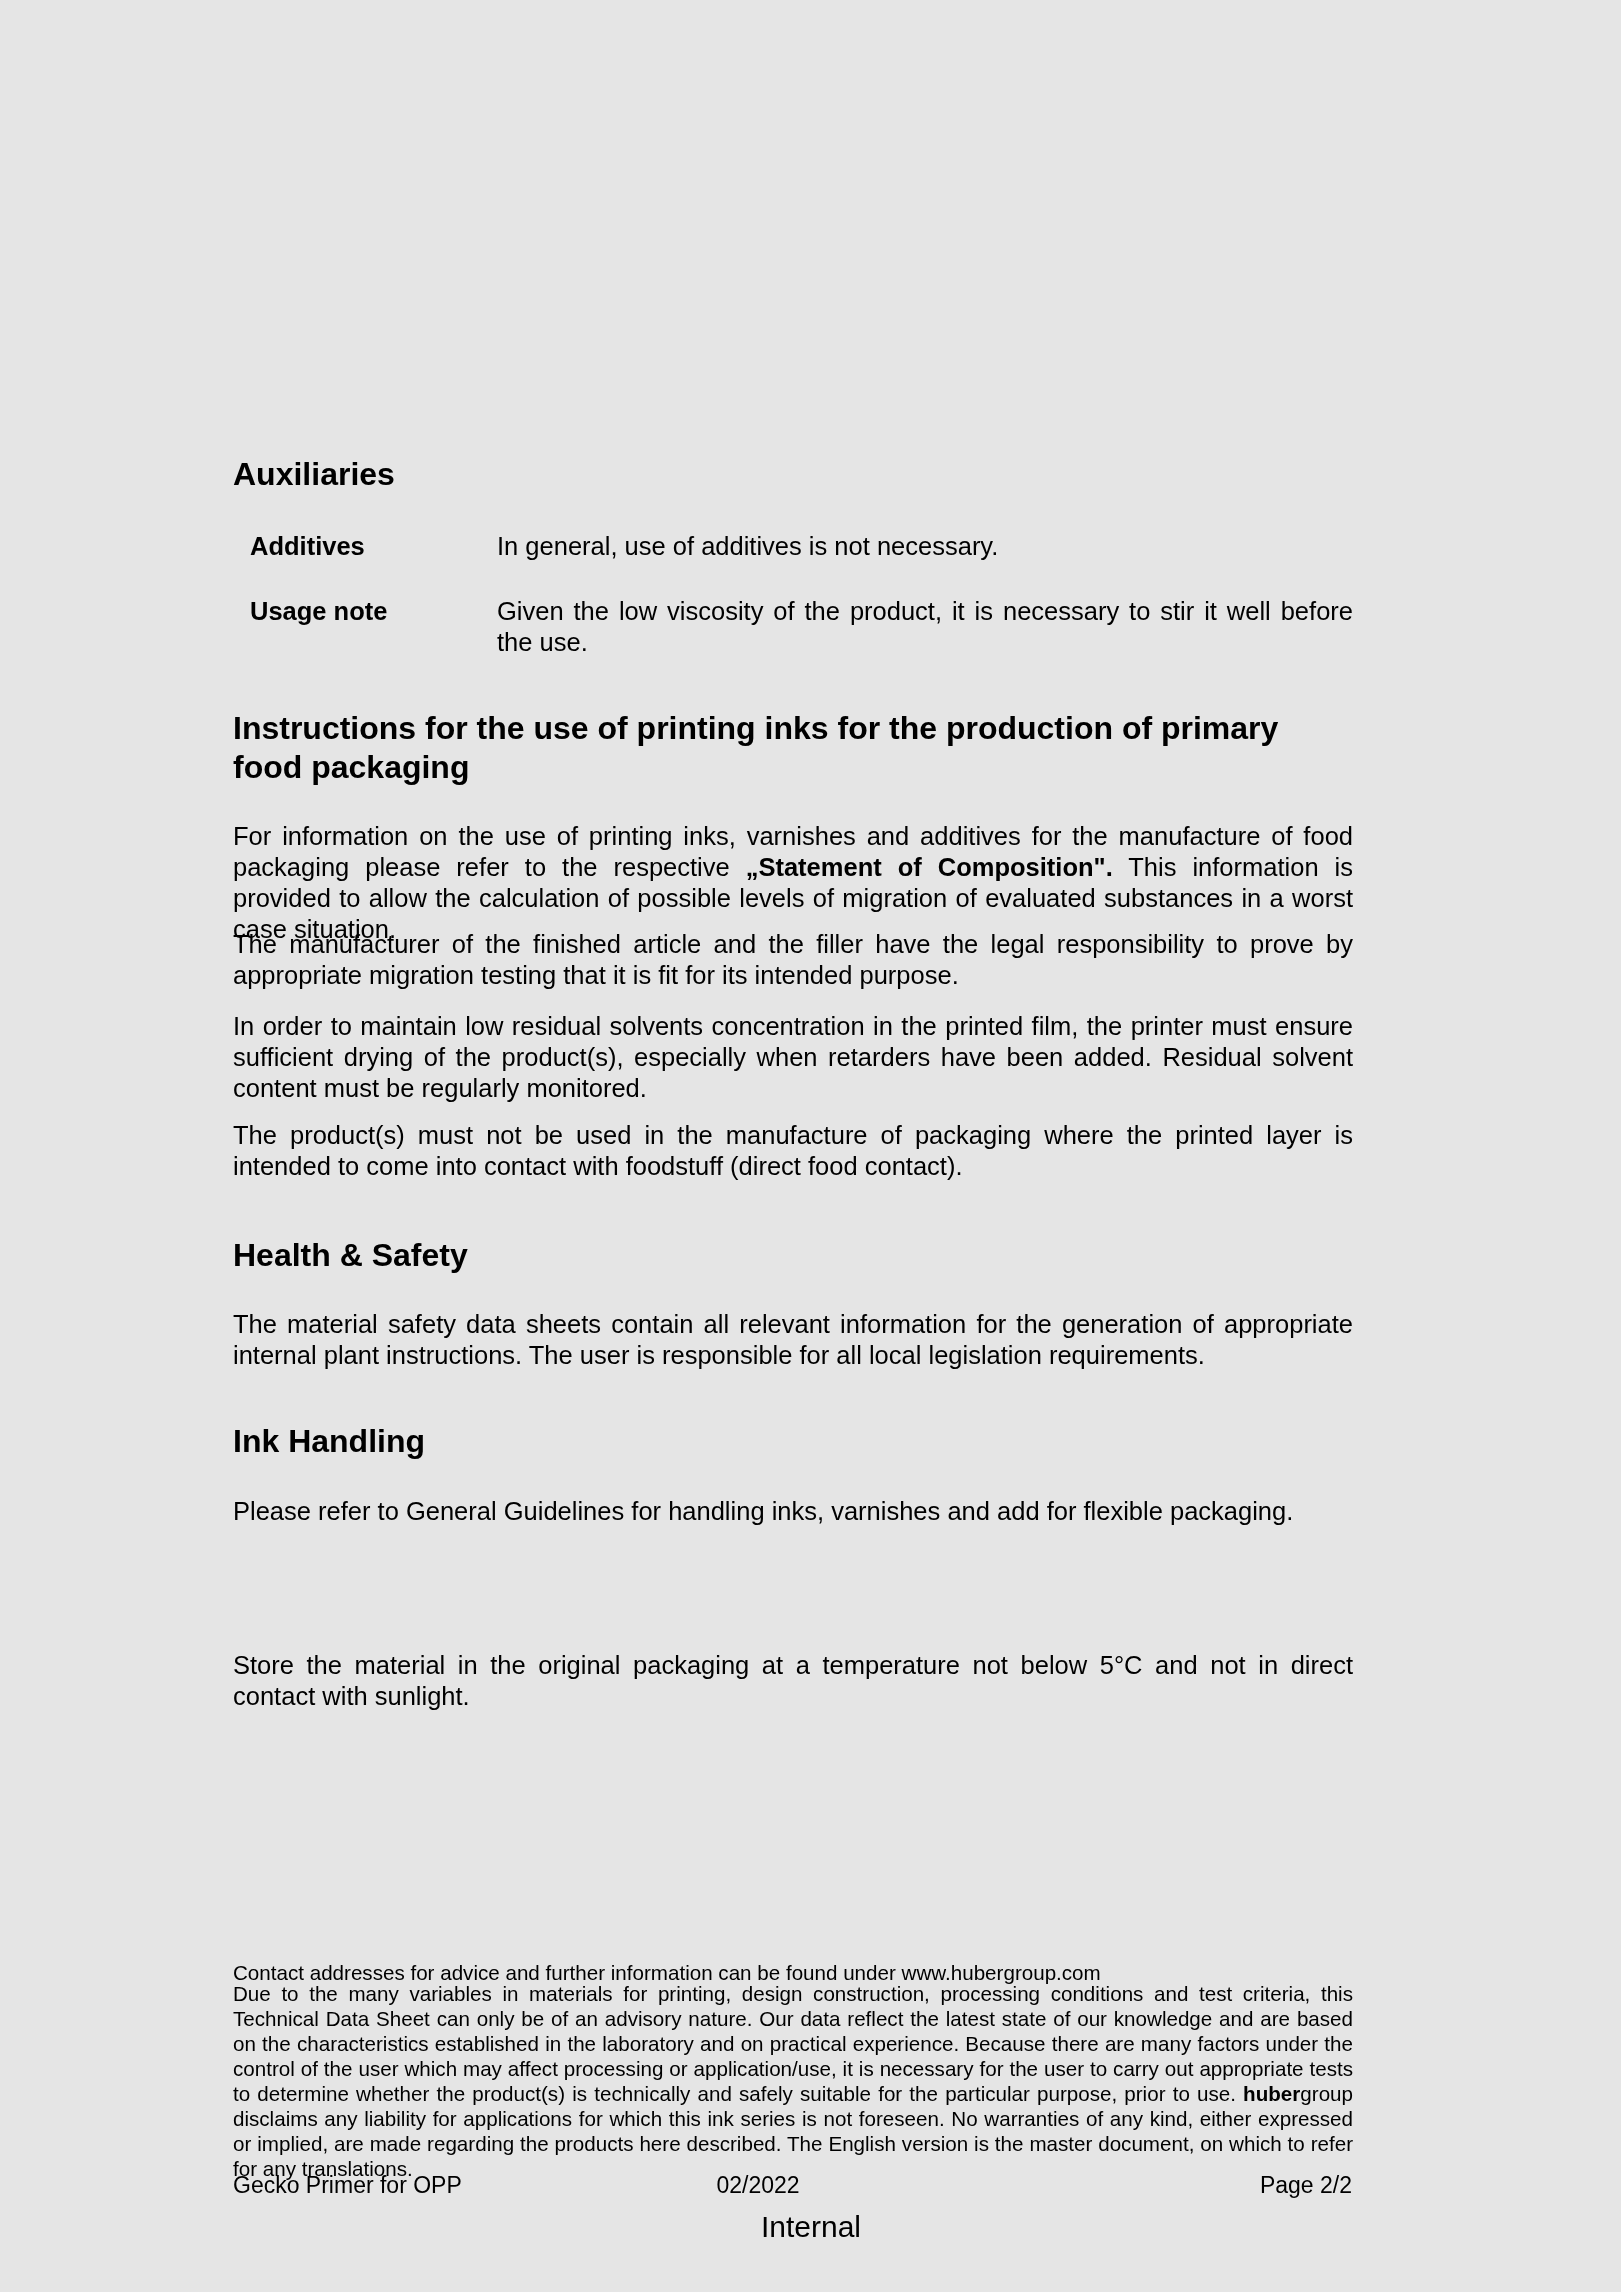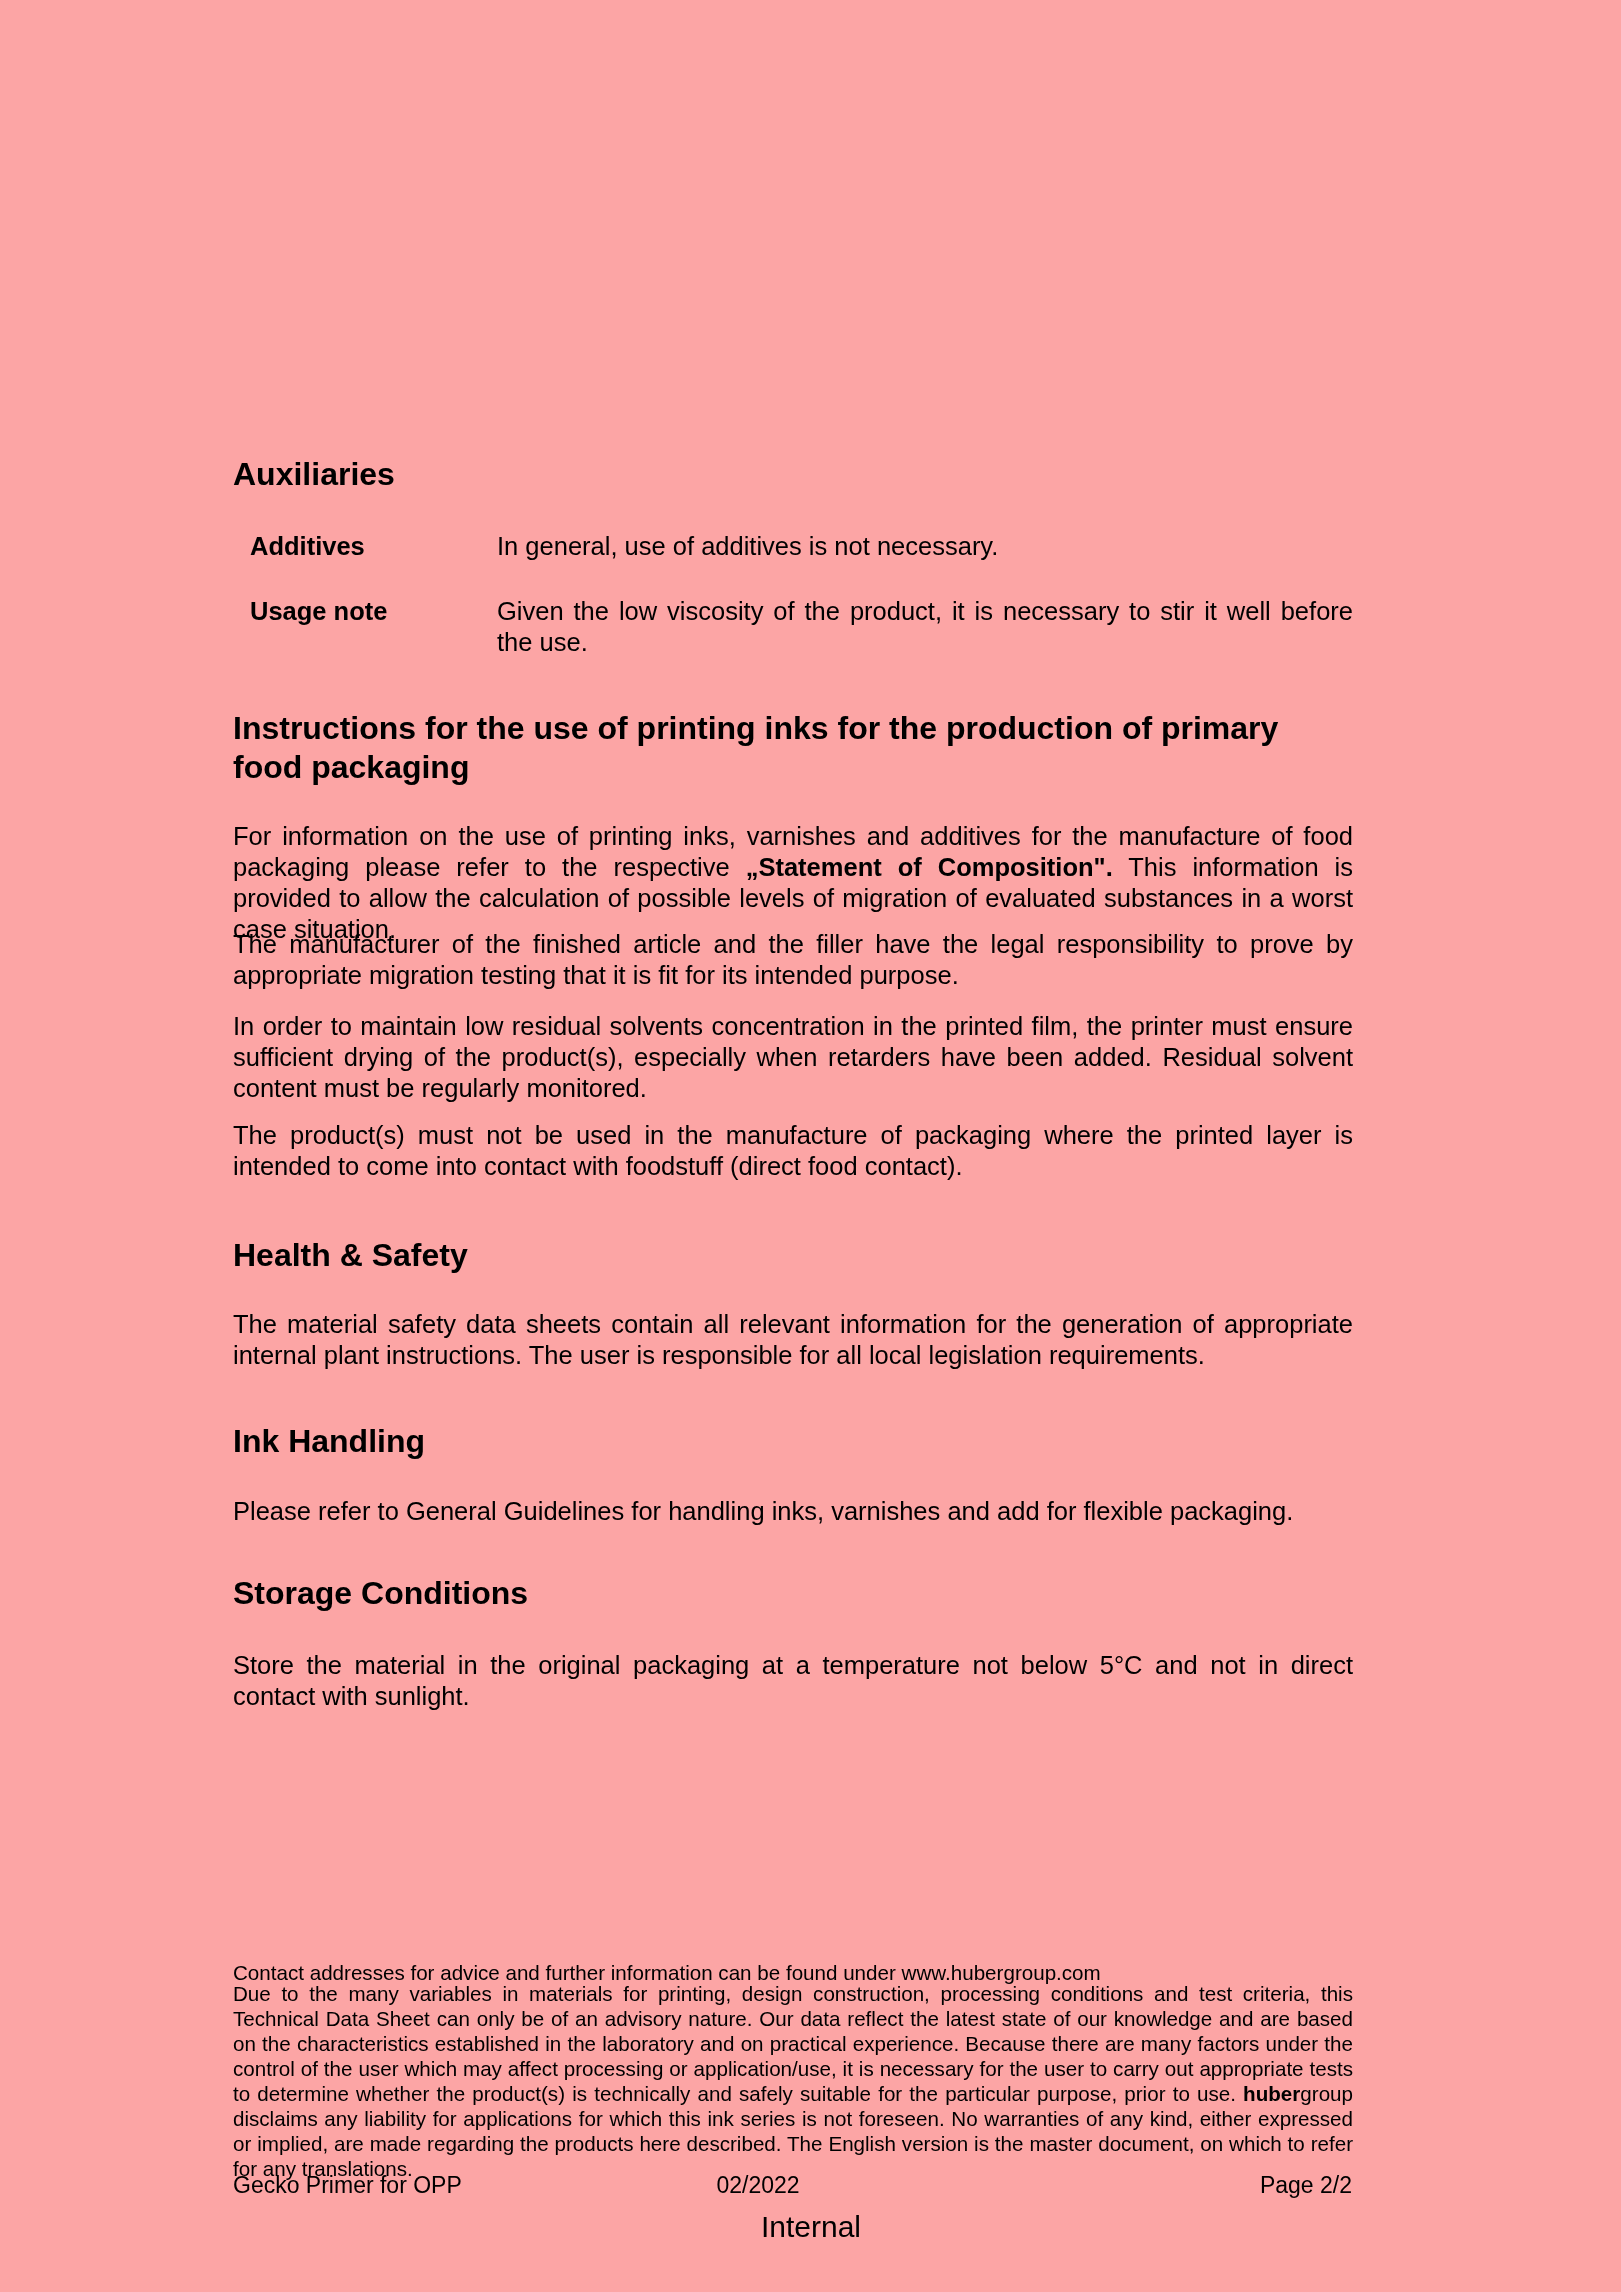--- a/index.html
+++ b/index.html
@@ -4,21 +4,21 @@
 <style>
   html, body {
     margin: 0;
     padding: 0;
     background: #ffffff;
   }
   .page {
     position: relative;
     width: 1621px;
     height: 2293px;
-    background: #fca5a5;
+    background: #e5e5e5;
     color: #000000;
     font-family: "Liberation Sans", sans-serif;
     overflow: hidden;
   }
   .abs { position: absolute; }
   .h1 {
     font-weight: bold;
     font-size: 32px;
     line-height: 39px;
   }
@@ -69,21 +69,20 @@
   <div class="abs body-text justify" style="left:233px; top:1011px; width:1120px;">In order to maintain low residual solvents concentration in the printed film, the printer must ensure sufficient drying of the product(s), especially when retarders have been added. Residual solvent content must be regularly monitored.</div>
 
   <div class="abs body-text justify" style="left:233px; top:1120px; width:1120px;">The product(s) must not be used in the manufacture of packaging where the printed layer is intended to come into contact with foodstuff (direct food contact).</div>
 
   <div class="abs h1" style="left:233px; top:1236px; width:1120px;">Health &amp; Safety</div>
   <div class="abs body-text justify" style="left:233px; top:1309px; width:1120px;">The material safety data sheets contain all relevant information for the generation of appropriate internal plant instructions. The user is responsible for all local legislation requirements.</div>
 
   <div class="abs h1" style="left:233px; top:1422px; width:1120px;">Ink Handling</div>
   <div class="abs body-text" style="left:233px; top:1496px; width:1120px;">Please refer to General Guidelines for handling inks, varnishes and add for flexible packaging.</div>
 
-  <div class="abs h1" style="left:233px; top:1574px; width:1120px;">Storage Conditions</div>
   <div class="abs body-text justify" style="left:233px; top:1650px; width:1120px;">Store the material in the original packaging at a temperature not below 5°C and not in direct contact with sunlight.</div>
 
   <div class="abs small-text" style="left:233px; top:1960px; width:1120px;">Contact addresses for advice and further information can be found under www.hubergroup.com</div>
 
   <div class="abs small-text justify" style="left:233px; top:1981px; width:1120px;"><span>Due to the many variables in materials for printing, design construction, processing conditions and test criteria, this Technical Data Sheet can only be of an advisory nature. Our data reflect the latest state of our knowledge and are based on the characteristics established in the laboratory and on practical experience. Because there are many factors under the control of the user which may affect processing or application/use, it is necessary for the user to carry out appropriate tests to determine whether the product(s) is technically and safely suitable for the particular purpose, prior to use. </span><span class="bold">huber</span><span>group disclaims any liability for applications for which this ink series is not foreseen. No warranties of any kind, either expressed or implied, are made regarding the products here described. The English version is the master document, on which to refer for any translations.</span></div>
 
   <div class="abs footer-line" style="left:233px; top:2171px;">Gecko Primer for OPP</div>
   <div class="abs footer-line center-anchor" style="left:758px; top:2171px;">02/2022</div>
   <div class="abs footer-line" style="right:269px; top:2171px;margin-left:40px;">Page 2/2</div>
 

